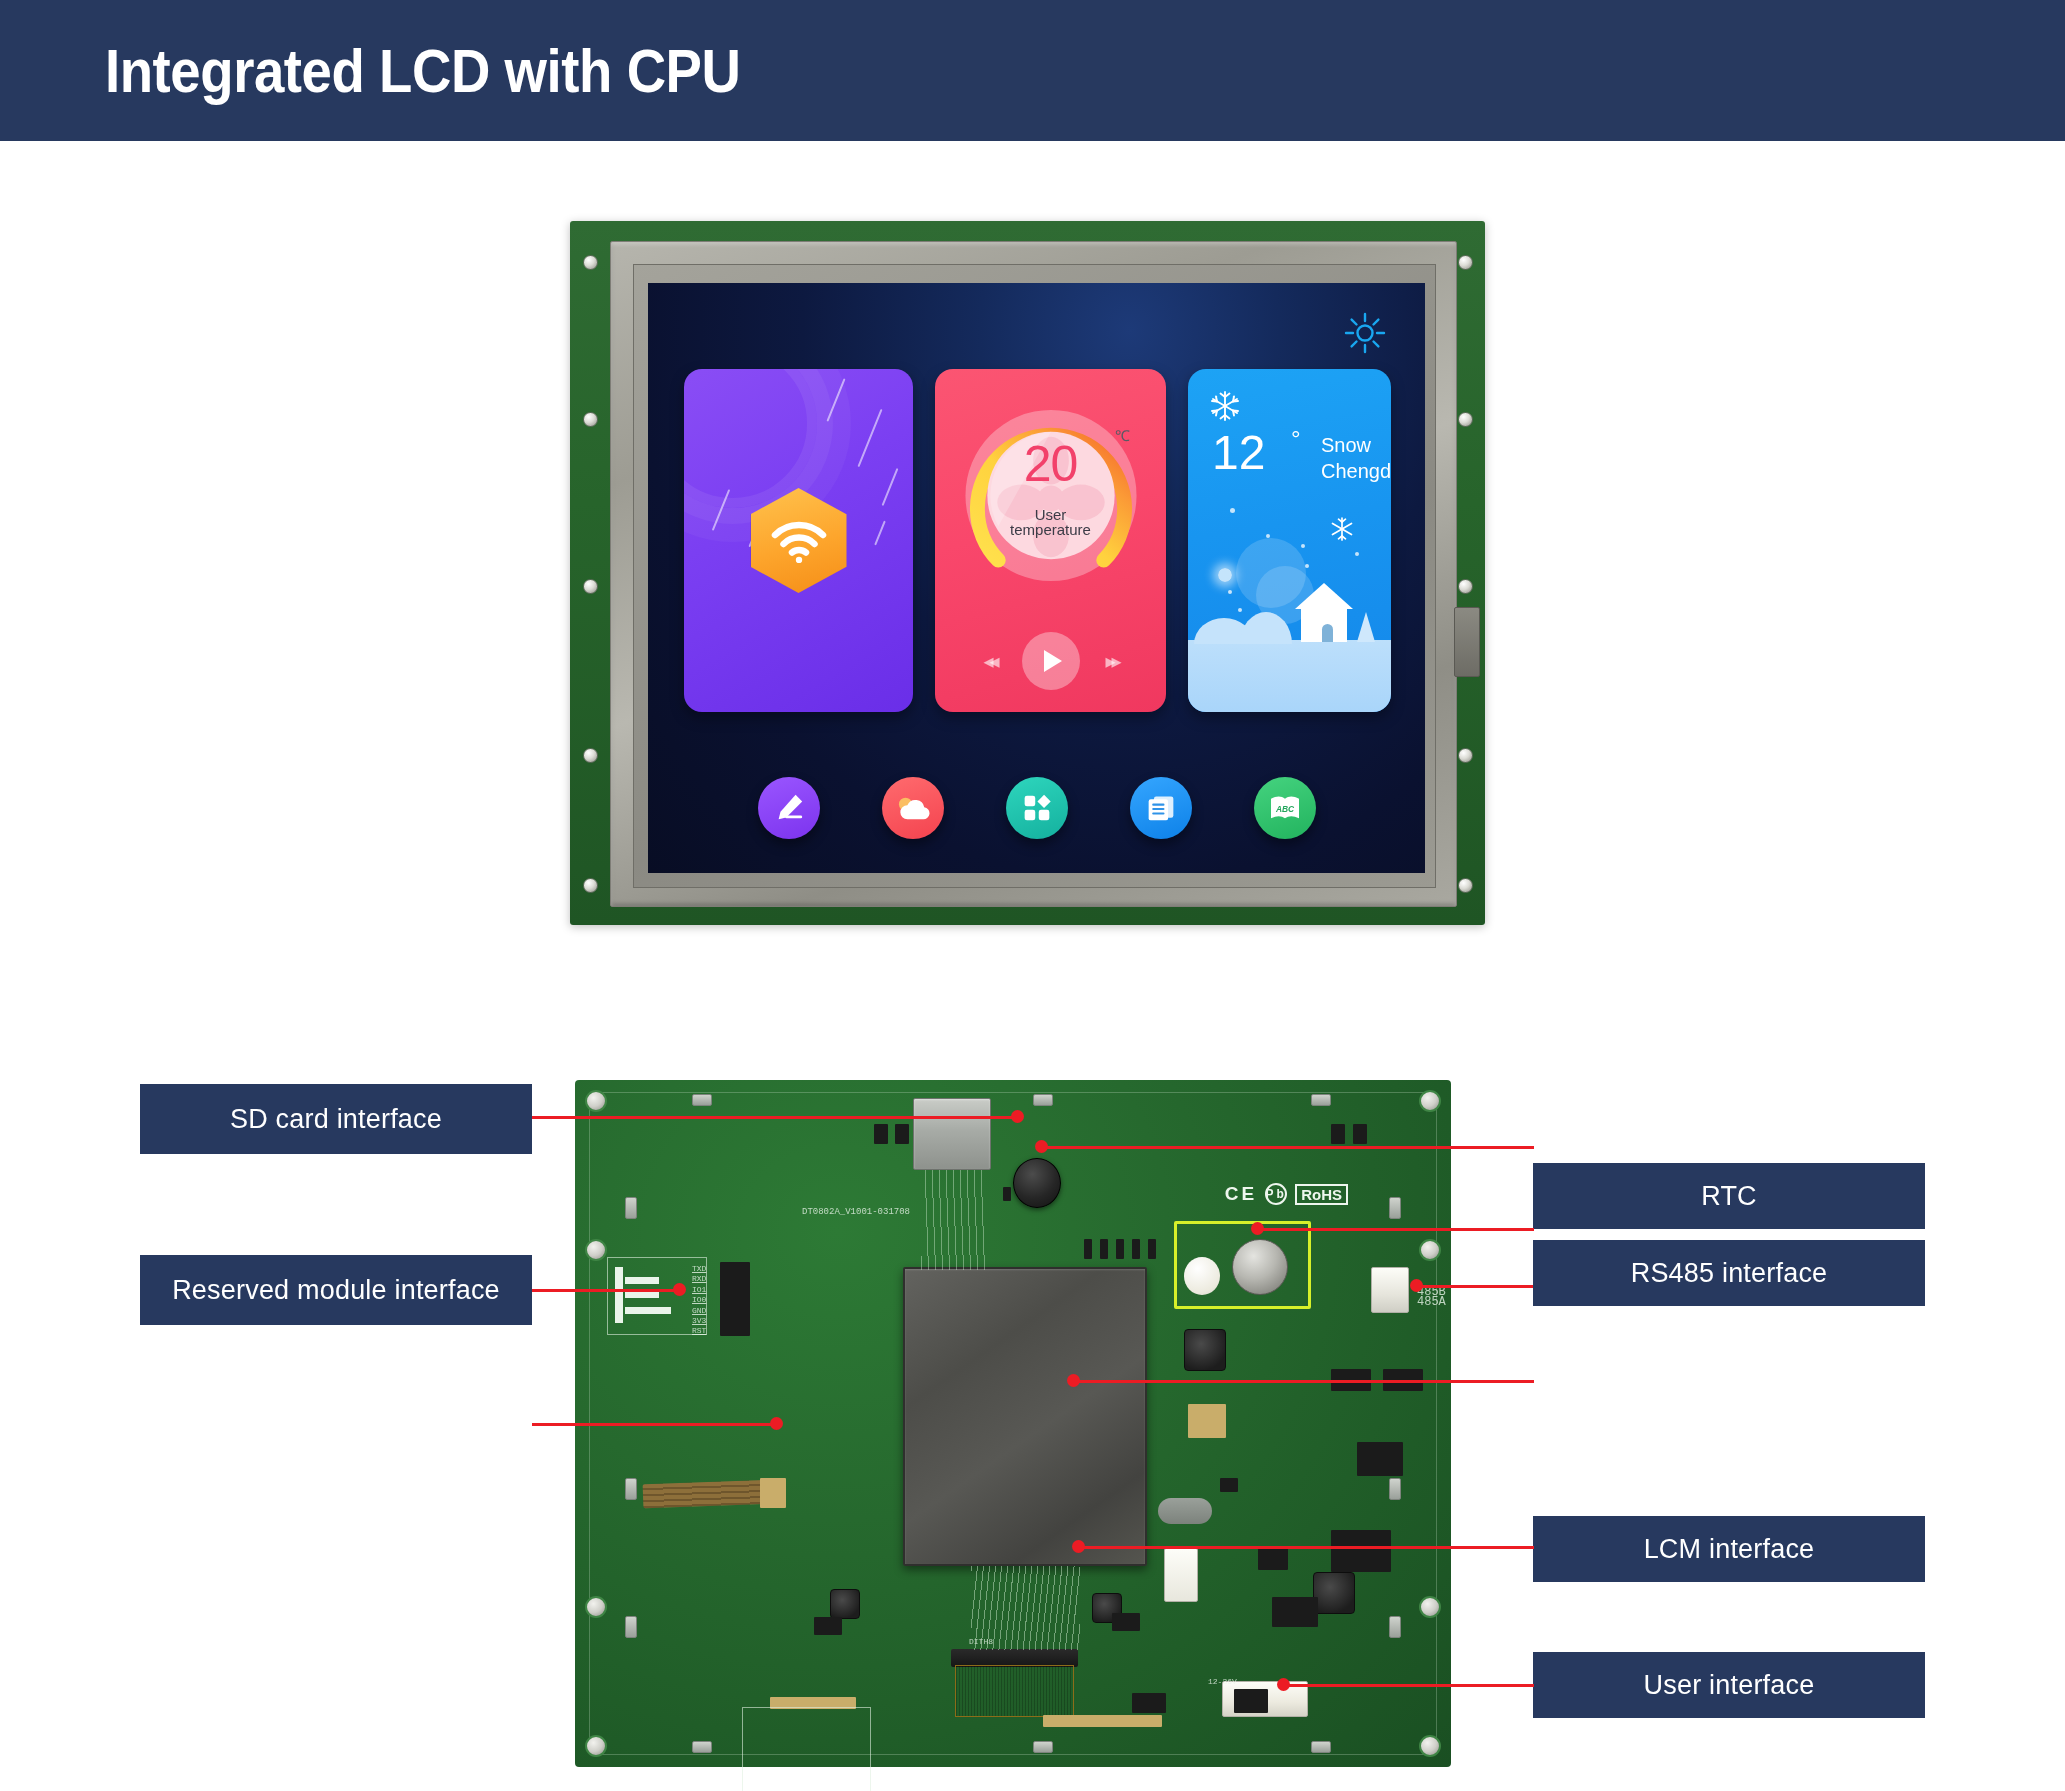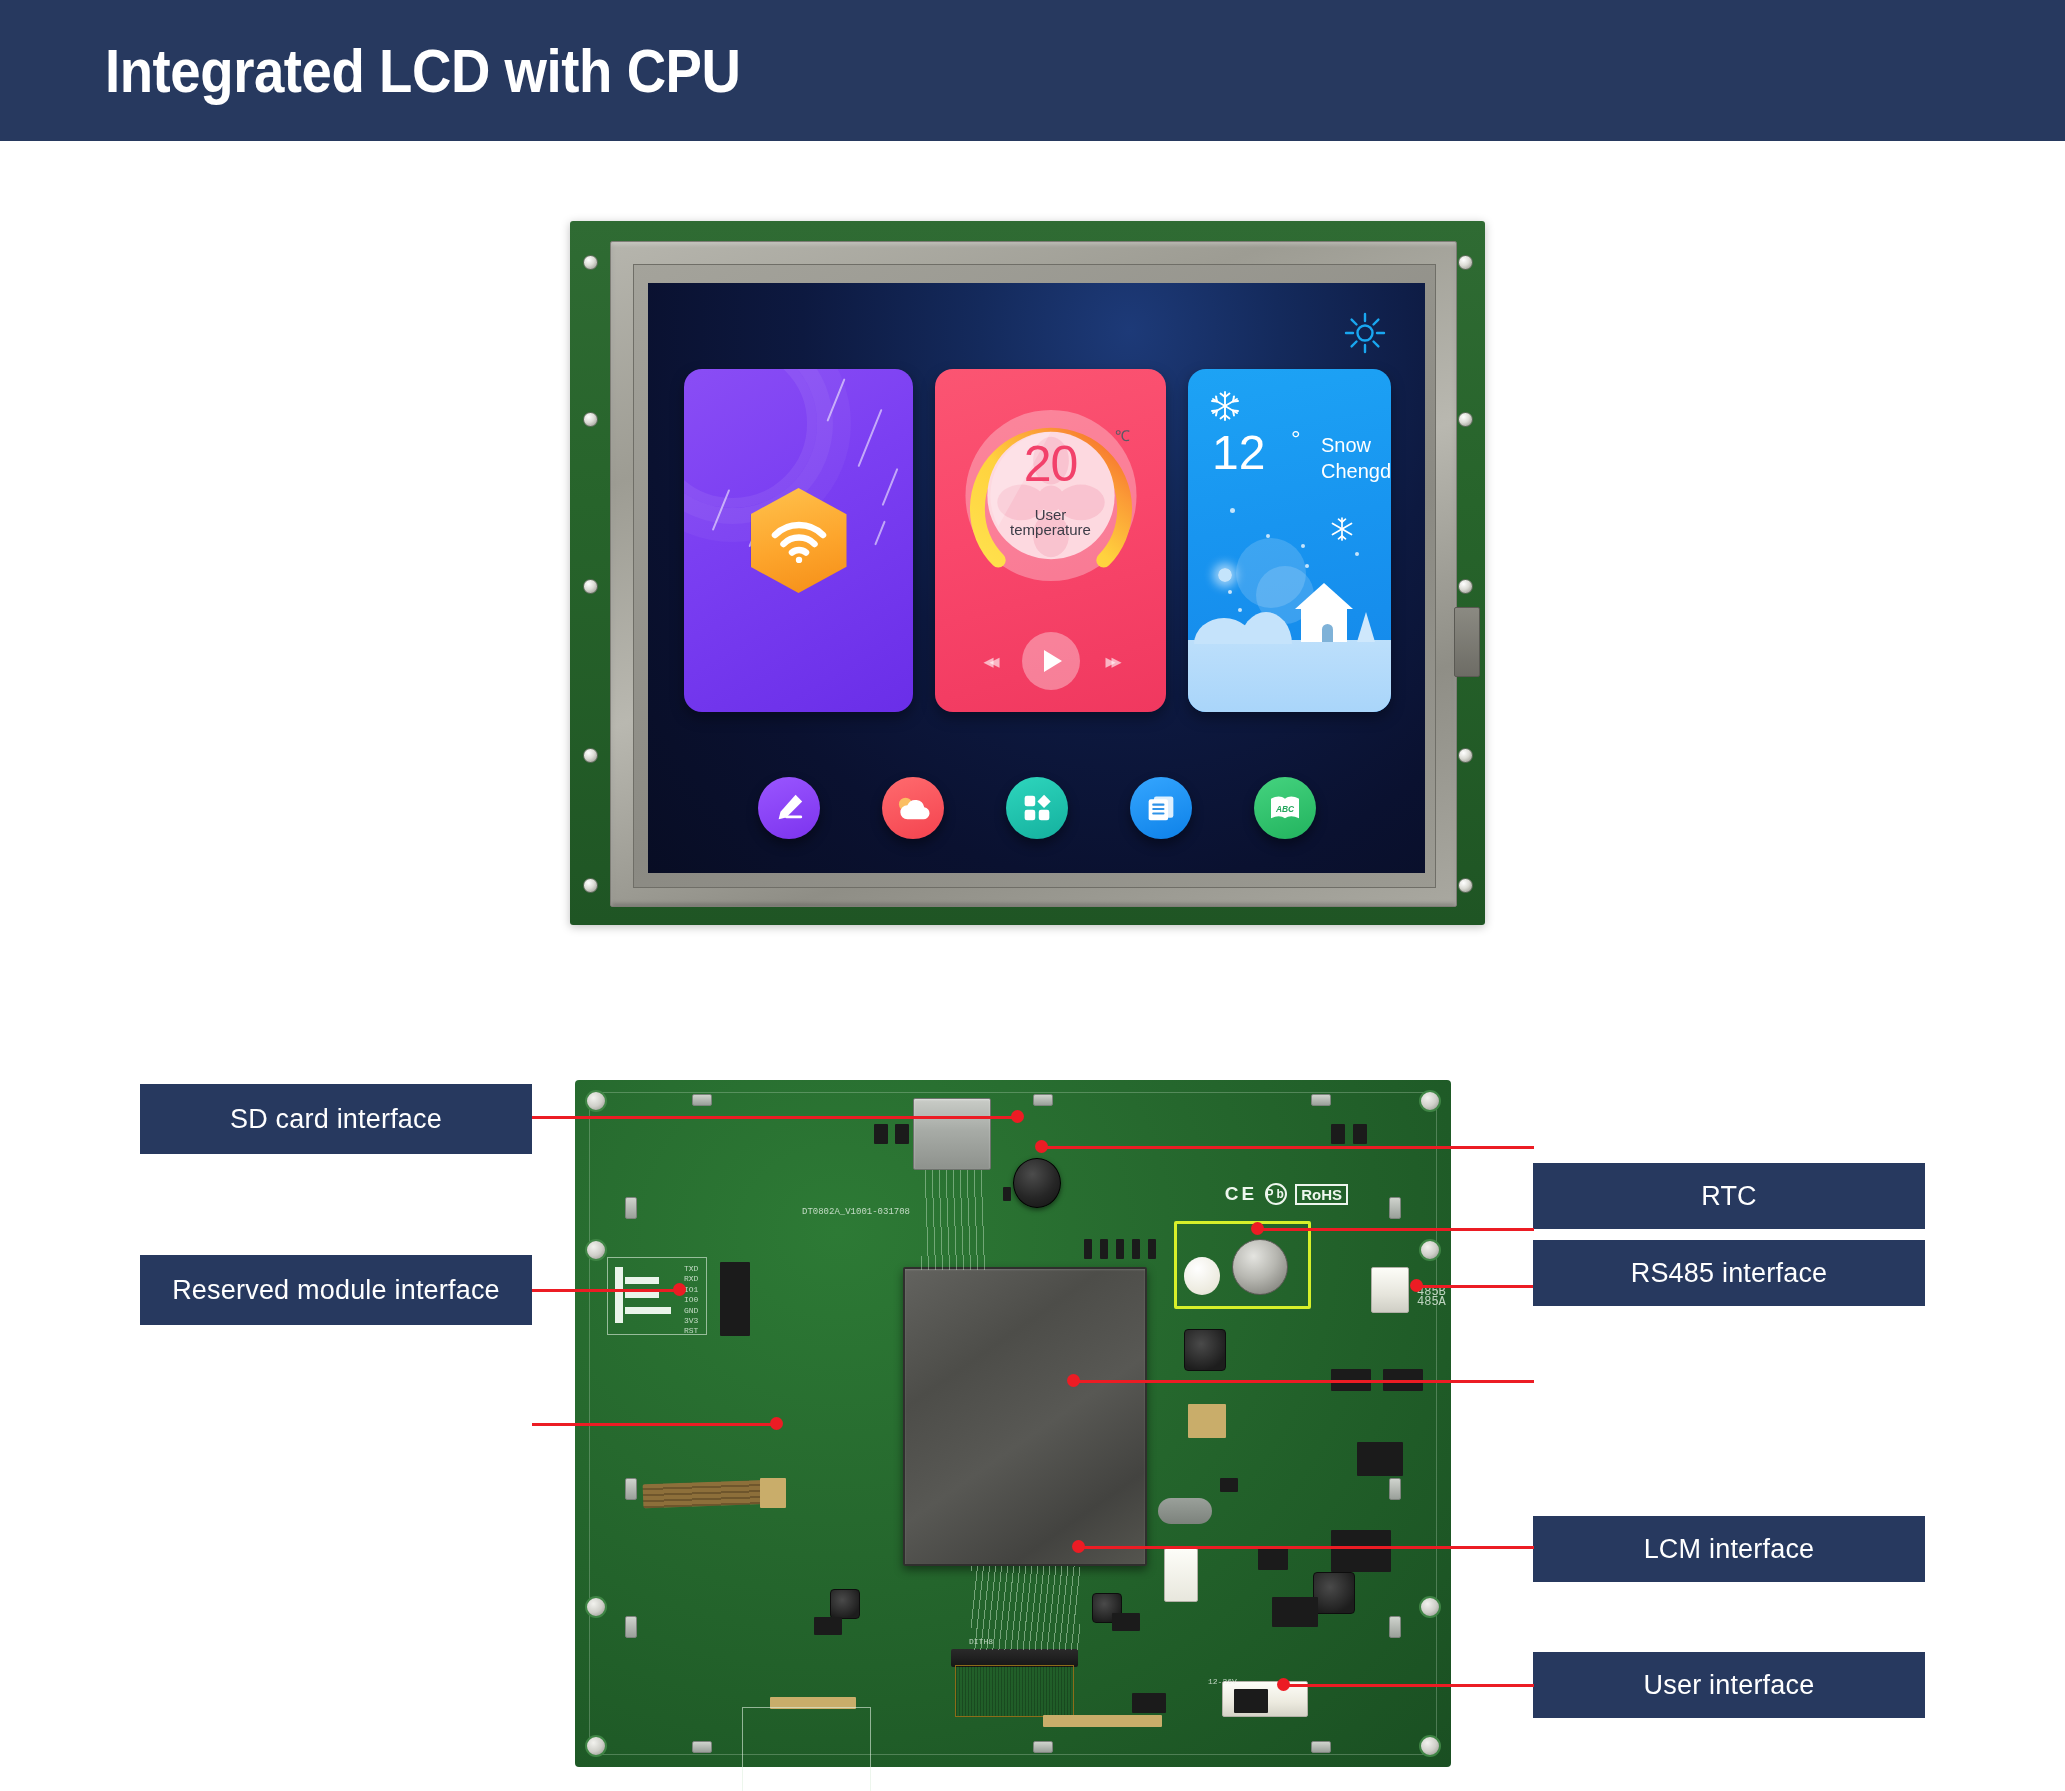--- a/index.html
+++ b/index.html
@@ -622,21 +622,21 @@
       <div class="inductor" style="left:517px;top:513px;width:30px;height:30px;"></div>
       <div class="inductor" style="left:255px;top:509px;width:30px;height:30px;"></div>
 
       <div class="silk-box" style="left:32px;top:177px;width:100px;height:78px;"></div>
       <div style="position:absolute;left:40px;top:187px;width:56px;height:56px;
                   background:
                     linear-gradient(#eaf4ea,#eaf4ea) left 0 top 0/8px 56px no-repeat,
                     linear-gradient(#eaf4ea,#eaf4ea) left 10px top 10px/34px 7px no-repeat,
                     linear-gradient(#eaf4ea,#eaf4ea) left 10px top 24px/34px 7px no-repeat,
                     linear-gradient(#eaf4ea,#eaf4ea) left 10px top 40px/46px 7px no-repeat;"></div>
-      <div class="silk" style="left:109px;top:184px;line-height:10.4px;">TXD<br>RXD<br>IO1<br>IO0<br>GND<br>3V3<br>RST</div>
+      <div class="silk" style="left:117px;top:184px;line-height:10.4px;text-decoration:underline;">TXD<br>RXD<br>IO1<br>IO0<br>GND<br>3V3<br>RST</div>
       <div style="position:absolute;left:145px;top:182px;width:30px;height:74px;background:#1b1b1b;border-radius:1px;"></div>
 
       <div class="silk" style="left:227px;top:127px;font-size:9px;">DT0802A_V1001-031708</div>
       <div class="silk" style="left:394px;top:557px;font-size:8px;">DITH8</div>
       <div class="silk" style="left:842px;top:207px;font-size:12px;line-height:10px;white-space:pre;">485B
 485A</div>
       <div class="silk" style="left:633px;top:597px;font-size:8px;">12-36V</div>
 
       <div class="marks">
         <span>CE</span>

